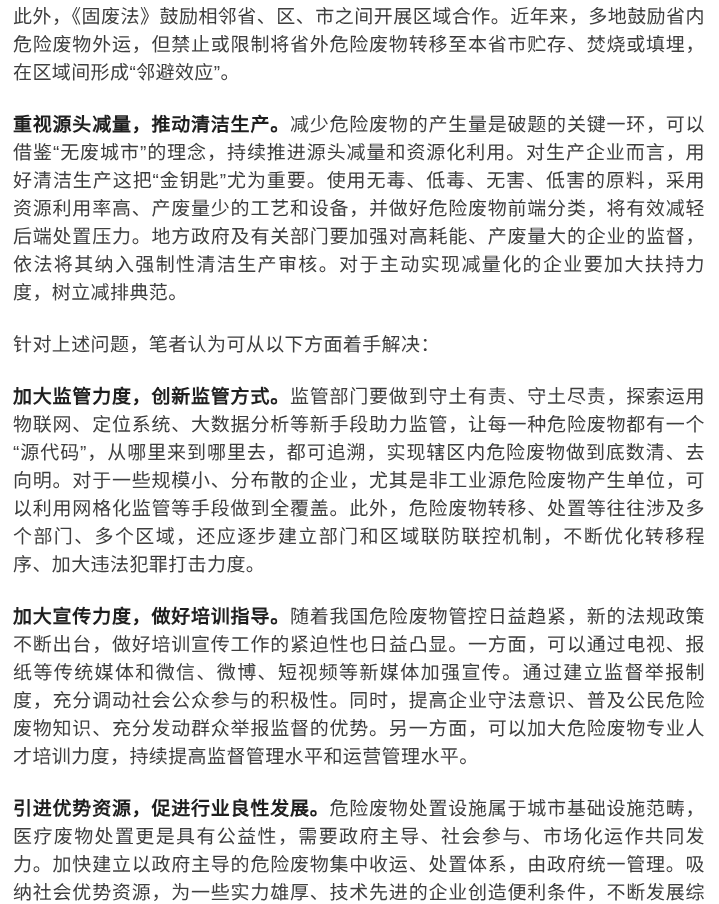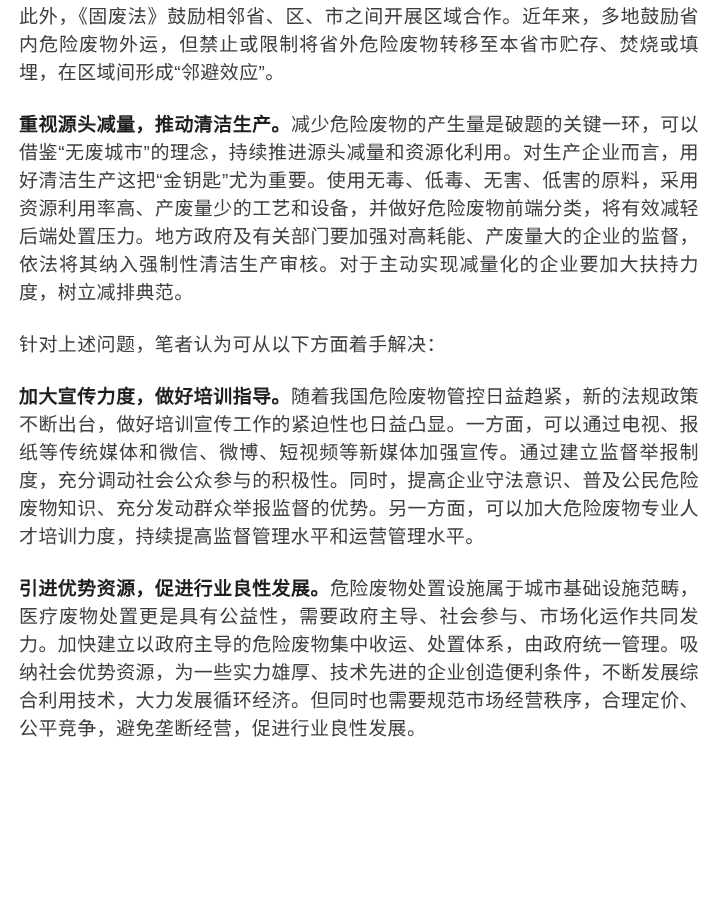--- a/index.html
+++ b/index.html
@@ -18,21 +18,21 @@
     width: 719px;
     padding: 3px 14px 10px 13px;
     font-size: 19px;
     line-height: 28px;
     letter-spacing: 0.4px;
     color: var(--body-text, #3e3e3e);
     text-align: justify;
     word-break: break-all;
   }
   .para {
-    margin: 24px 6px;
+    margin: 24px 0;
   }
   .para:first-child {
     margin-top: 0;
   }
   .para:last-child {
     margin-bottom: 0;
   }
   .lead {
     font-weight: bold;
     color: var(--bold-text, #1f1f1f);
@@ -42,18 +42,19 @@
 <body style="background: rgb(255, 255, 255);">
 
 <main class="article">
 
   <p class="para"><strong class="lead"></strong><span>此外，《固废法》鼓励相邻省、区、市之间开展区域合作。近年来，多地鼓励省内危险废物外运，但禁止或限制将省外危险废物转移至本省市贮存、焚烧或填埋，在区域间形成“邻避效应”。</span></p>
 
   <p class="para"><strong class="lead">重视源头减量，推动清洁生产。</strong><span>减少危险废物的产生量是破题的关键一环，可以借鉴“无废城市”的理念，持续推进源头减量和资源化利用。对生产企业而言，用好清洁生产这把“金钥匙”尤为重要。使用无毒、低毒、无害、低害的原料，采用资源利用率高、产废量少的工艺和设备，并做好危险废物前端分类，将有效减轻后端处置压力。地方政府及有关部门要加强对高耗能、产废量大的企业的监督，依法将其纳入强制性清洁生产审核。对于主动实现减量化的企业要加大扶持力度，树立减排典范。</span></p>
 
   <p class="para"><strong class="lead"></strong><span>针对上述问题，笔者认为可从以下方面着手解决：</span></p>
 
+  <p class="para"><strong class="lead">加大监管力度，创新监管方式。</strong><span>监管部门要做到守土有责、守土尽责，探索运用物联网、定位系统、大数据分析等新手段助力监管，让每一种危险废物都有一个“源代码”，从哪里来到哪里去，都可追溯，实现辖区内危险废物做到底数清、去向明。对于一些规模小、分布散的企业，尤其是非工业源危险废物产生单位，可以利用网格化监管等手段做到全覆盖。此外，危险废物转移、处置等往往涉及多个部门、多个区域，还应逐步建立部门和区域联防联控机制，不断优化转移程序、加大违法犯罪打击力度。</span></p>
 
   <p class="para"><strong class="lead">加大宣传力度，做好培训指导。</strong><span>随着我国危险废物管控日益趋紧，新的法规政策不断出台，做好培训宣传工作的紧迫性也日益凸显。一方面，可以通过电视、报纸等传统媒体和微信、微博、短视频等新媒体加强宣传。通过建立监督举报制度，充分调动社会公众参与的积极性。同时，提高企业守法意识、普及公民危险废物知识、充分发动群众举报监督的优势。另一方面，可以加大危险废物专业人才培训力度，持续提高监督管理水平和运营管理水平。</span></p>
 
   <p class="para"><strong class="lead">引进优势资源，促进行业良性发展。</strong><span>危险废物处置设施属于城市基础设施范畴，医疗废物处置更是具有公益性，需要政府主导、社会参与、市场化运作共同发力。加快建立以政府主导的危险废物集中收运、处置体系，由政府统一管理。吸纳社会优势资源，为一些实力雄厚、技术先进的企业创造便利条件，不断发展综合利用技术，大力发展循环经济。但同时也需要规范市场经营秩序，合理定价、公平竞争，避免垄断经营，促进行业良性发展。</span></p>
 
 </main>
 
 </body></html>

